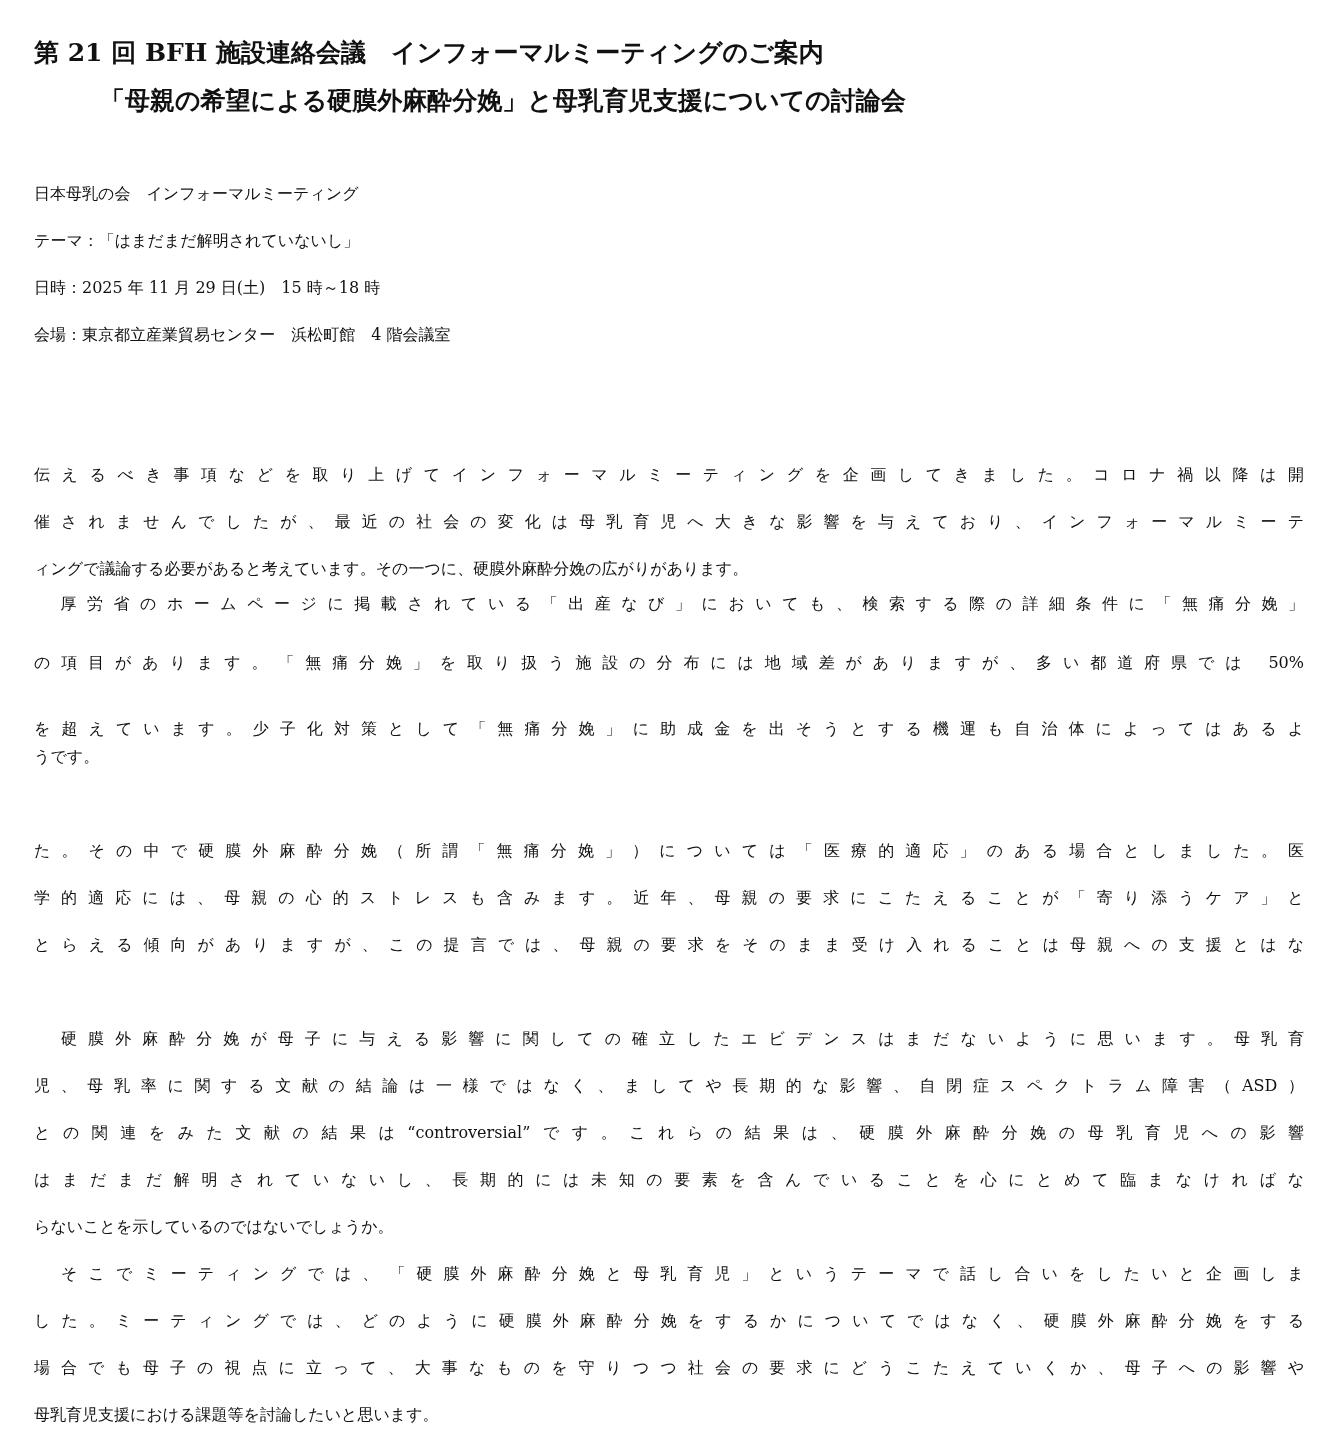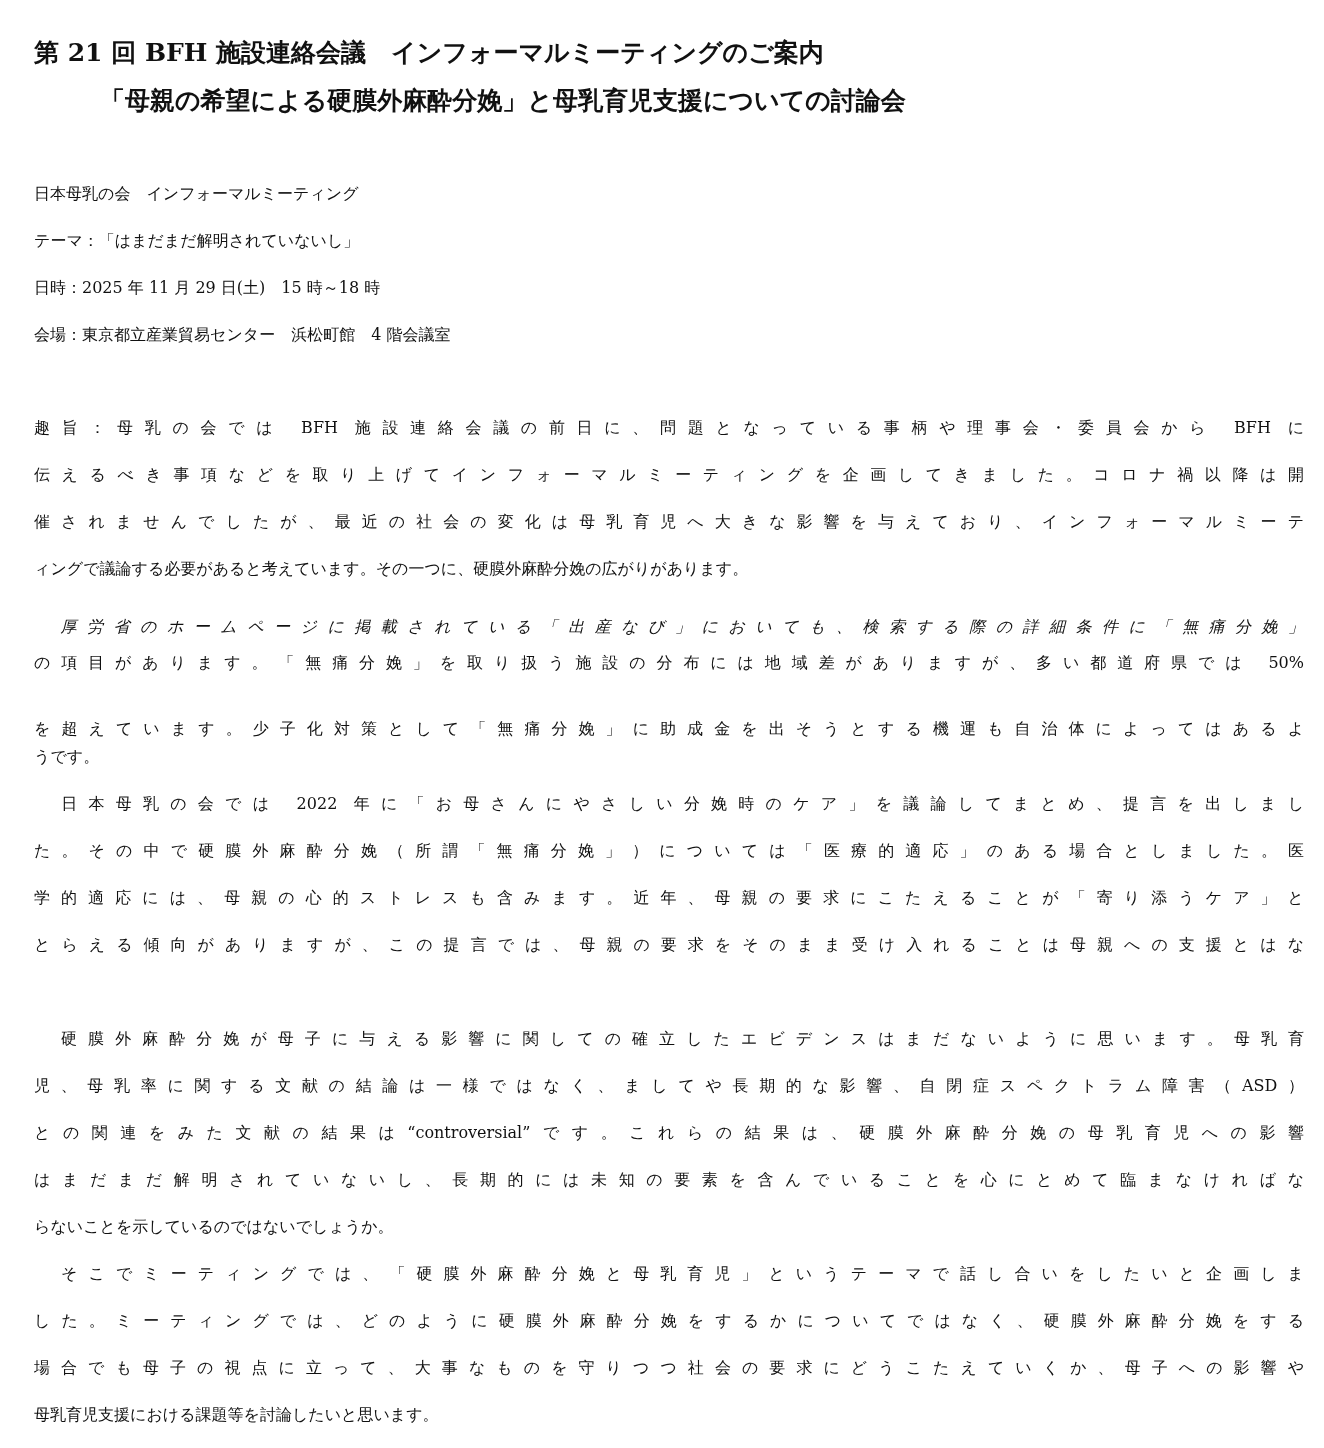--- a/index.html
+++ b/index.html
@@ -50,31 +50,29 @@
 <div class="page">
 
   <div class="line title" style="top:34px;">第 21 回 BFH 施設連絡会議　インフォーマルミーティングのご案内</div>
   <div class="line title title-indent" style="top:82px;">「母親の希望による硬膜外麻酔分娩」と母乳育児支援についての討論会</div>
 
   <div class="line" style="top:175px;">日本母乳の会　インフォーマルミーティング</div>
   <div class="line" style="top:222px;">テーマ：「はまだまだ解明されていないし」</div>
   <div class="line" style="top:269px;">日時：2025 年 11 月 29 日(土)　15 時～18 時</div>
   <div class="line" style="top:316px;">会場：東京都立産業貿易センター　浜松町館　4 階会議室</div>
 
-  <div class="line justify" style="top:409px;">趣旨：母乳の会では BFH 施設連絡会議の前日に、問題となっている事柄や理事会・委員会から BFH に</div>
   <div class="line justify" style="top:456px;">伝えるべき事項などを取り上げてインフォーマルミーティングを企画してきました。コロナ禍以降は開</div>
   <div class="line justify" style="top:503px;">催されませんでしたが、最近の社会の変化は母乳育児へ大きな影響を与えており、インフォーマルミーテ</div>
   <div class="line" style="top:550px;">ィングで議論する必要があると考えています。その一つに、硬膜外麻酔分娩の広がりがあります。</div>
 
-  <div class="line justify" style="top:608px;font-style:italic;">　厚労省のホームページに掲載されている「出産なび」においても、検索する際の詳細条件に「無痛分娩」</div>
+  <div class="line justify" style="top:585px;">　厚労省のホームページに掲載されている「出産なび」においても、検索する際の詳細条件に「無痛分娩」</div>
   <div class="line justify" style="top:644px;">の項目があります。「無痛分娩」を取り扱う施設の分布には地域差がありますが、多い都道府県では 50%</div>
   <div class="line justify" style="top:710px;">を超えています。少子化対策として「無痛分娩」に助成金を出そうとする機運も自治体によってはあるよ</div>
   <div class="line" style="top:738px;">うです。</div>
 
-  <div class="line justify" style="top:785px;">　日本母乳の会では 2022 年に「お母さんにやさしい分娩時のケア」を議論してまとめ、提言を出しまし</div>
   <div class="line justify" style="top:832px;">た。その中で硬膜外麻酔分娩（所謂「無痛分娩」）については「医療的適応」のある場合としました。医</div>
   <div class="line justify" style="top:879px;">学的適応には、母親の心的ストレスも含みます。近年、母親の要求にこたえることが「寄り添うケア」と</div>
   <div class="line justify" style="top:926px;">とらえる傾向がありますが、この提言では、母親の要求をそのまま受け入れることは母親への支援とはな</div>
 
   <div class="line justify" style="top:1020px;">　硬膜外麻酔分娩が母子に与える影響に関しての確立したエビデンスはまだないように思います。母乳育</div>
   <div class="line justify" style="top:1067px;">児、母乳率に関する文献の結論は一様ではなく、ましてや長期的な影響、自閉症スペクトラム障害（ASD）</div>
   <div class="line justify" style="top:1114px;">との関連をみた文献の結果は“controversial”です。これらの結果は、硬膜外麻酔分娩の母乳育児への影響</div>
   <div class="line justify" style="top:1161px;">はまだまだ解明されていないし、長期的には未知の要素を含んでいることを心にとめて臨まなければな</div>
   <div class="line" style="top:1208px;">らないことを示しているのではないでしょうか。</div>
 

